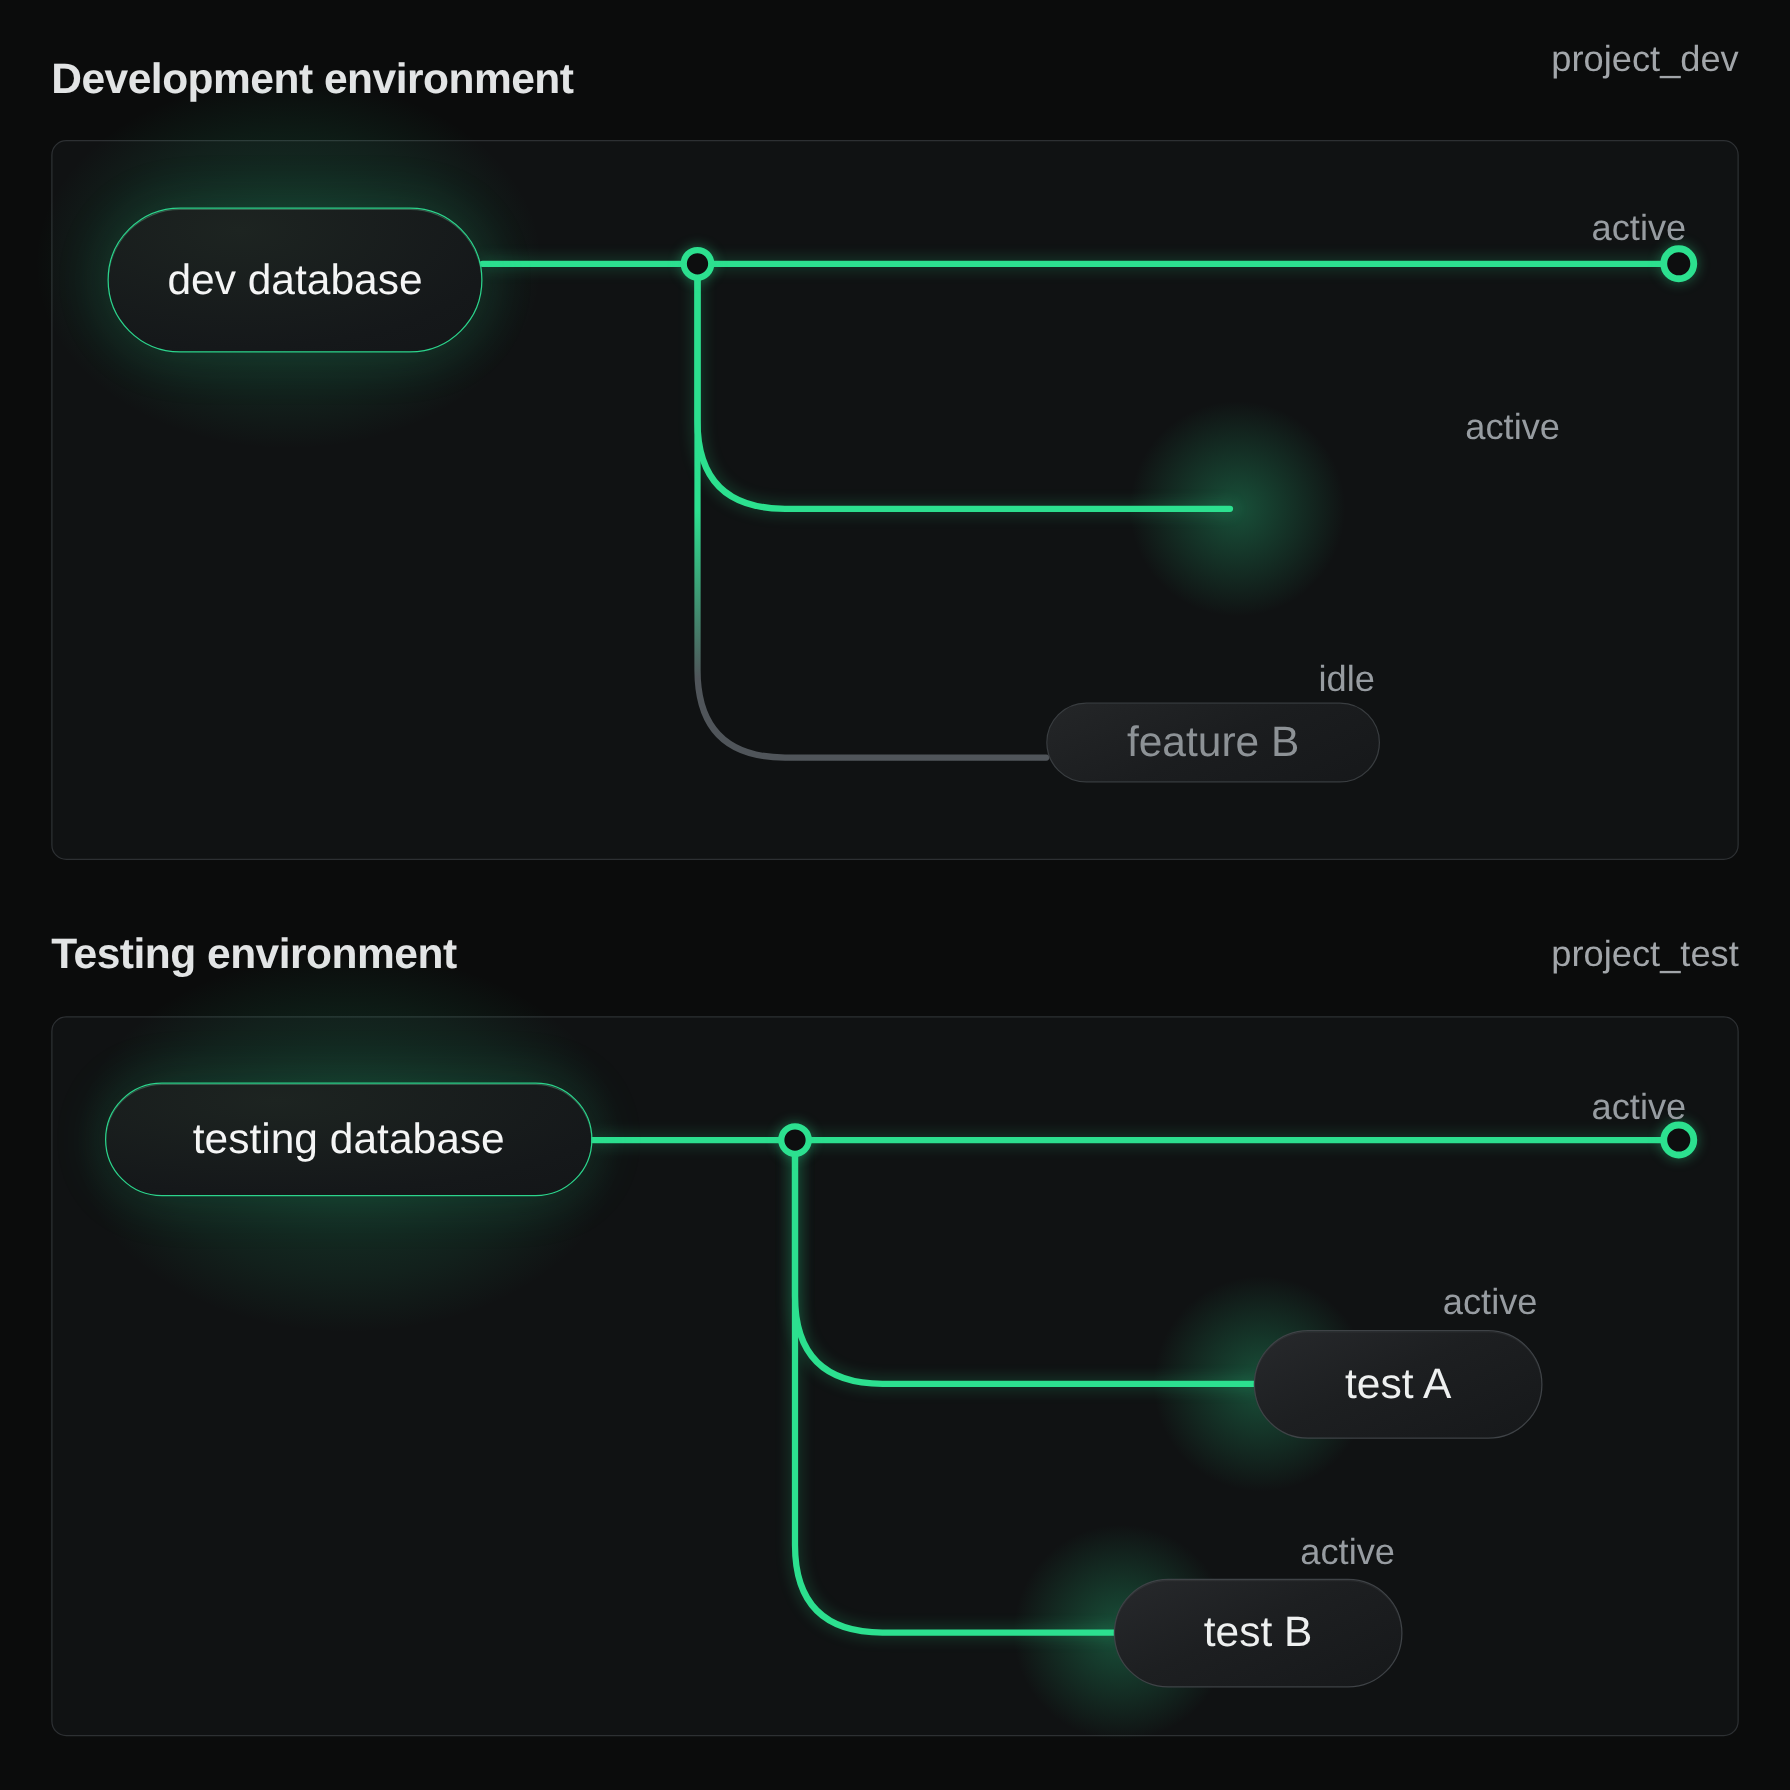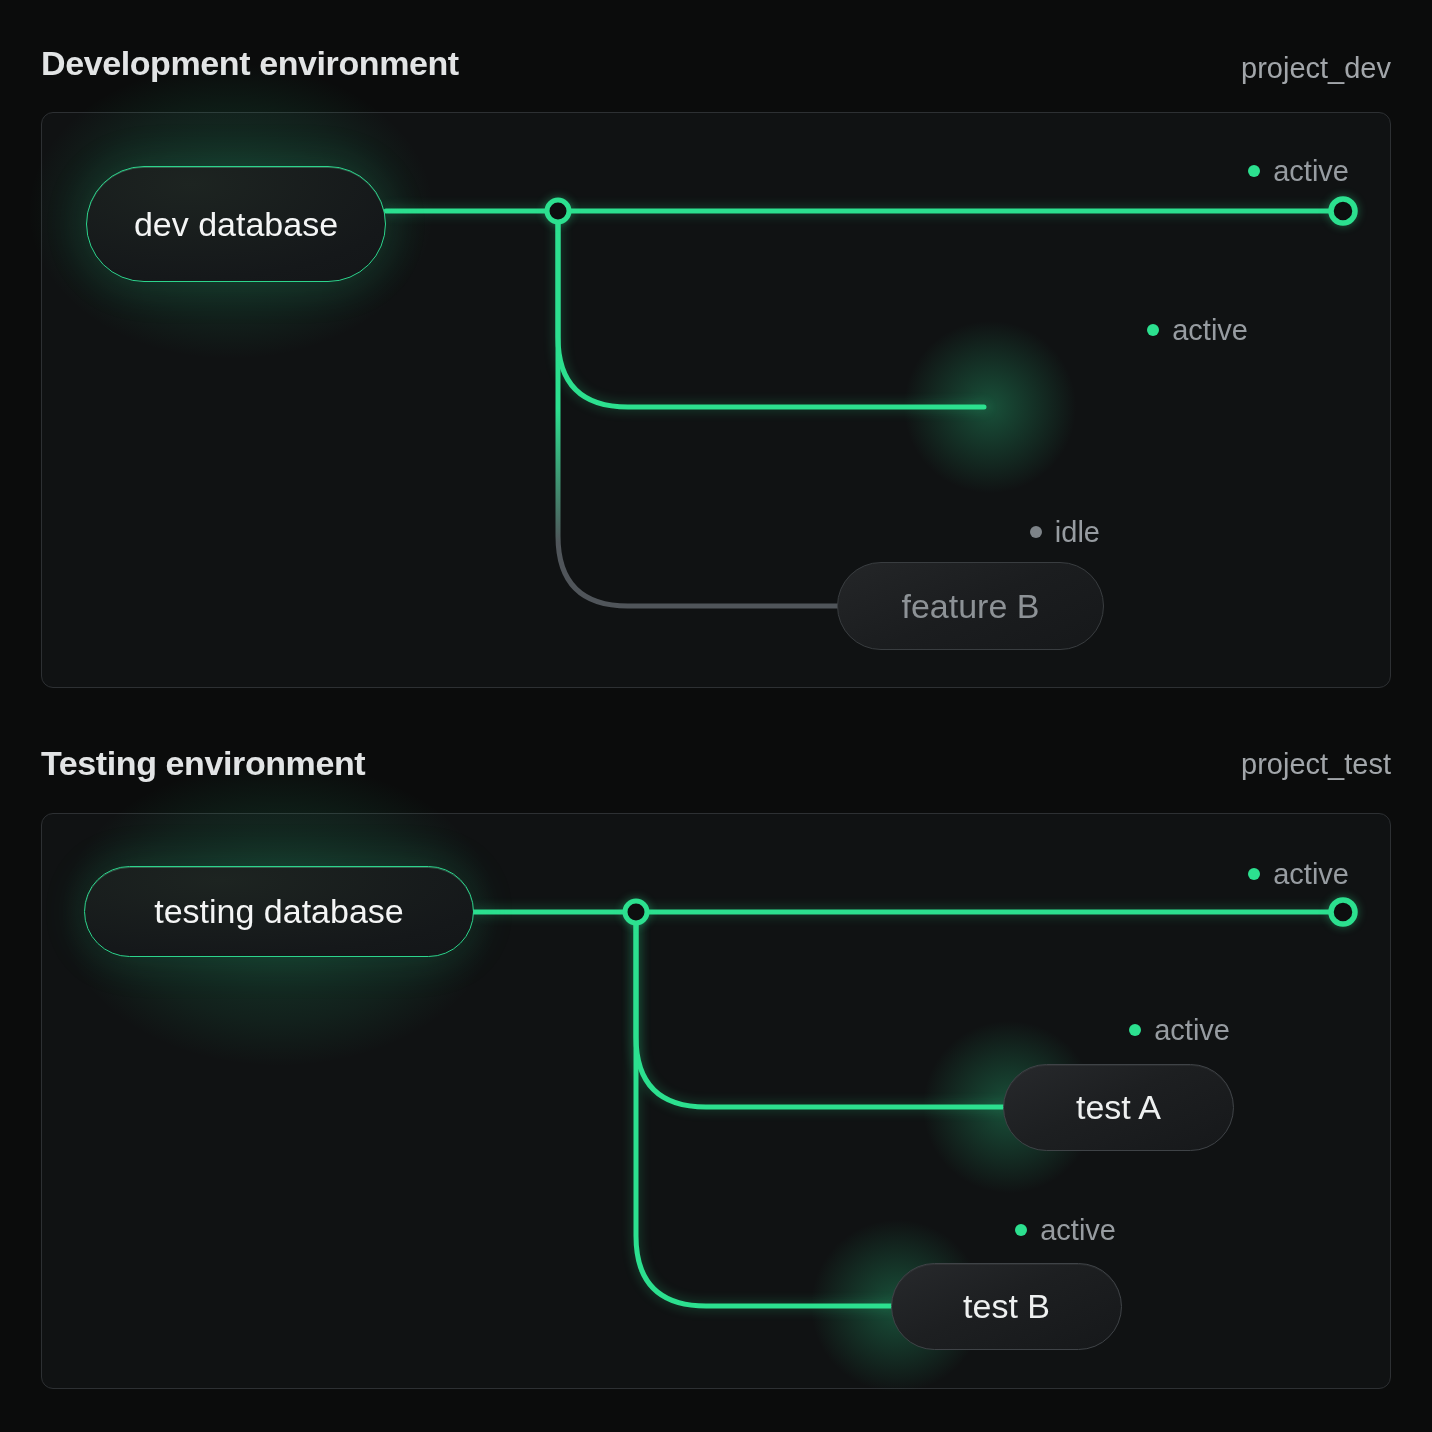--- a/index.html
+++ b/index.html
@@ -49,33 +49,33 @@
     color:#f4f5f5;
   }
   .pill.idle {
     border:1.5px solid #393d40; color:#8d9296;
     background:linear-gradient(155deg, #242628 0%, #1b1d1f 50%, #16181a 100%);
     box-shadow:none;
   }
 
   .status {
     position:absolute; display:flex; align-items:center; gap:13px;
-    height:34px; z-index:4; font-size:29px; color:#979ca1;
+    height:34px; z-index:4; font-size:29px; color:#979ca1;flex-direction:column;
   }
   .dot { width:12px; height:12px; border-radius:50%; }
   .dot.active { background:#2ce08f; }
   .dot.idle { background:#7d8388; }
 </style>
 </head>
 <body>
 
 <div class="canvas">
 
   <div class="section-title" style="top:44px;">Development environment</div>
-  <div class="project-label" style="top:52px;">project_dev</div>
+  <div class="project-label" style="top:32px;">project_dev</div>
 
   <div class="panel" style="top:112px;">
 
     <div class="glow root-glow" style="left:-71px; top:-92px; width:520px; height:380px;"></div>
     <div class="glow tap-glow" style="left:833px; top:179px;"></div>
 
     <svg class="wires" width="1348" height="574" viewBox="0 0 1348 574">
       <defs>
         <linearGradient id="fadeDev" x1="0" y1="98" x2="0" y2="493" gradientUnits="userSpaceOnUse">
           <stop offset="0" stop-color="#2ce08f"></stop>
@@ -89,21 +89,21 @@
       <path class="wire green" d="M 516 98 L 516 224 Q 516 294 586 294 L 942 294"></path>
       <circle class="node" cx="516" cy="98" r="11"></circle>
       <circle class="node end" cx="1301" cy="98" r="12"></circle>
     </svg>
 
     <div class="pill root" style="left:44px; top:53px; width:300px; height:116px;">
       <span>dev database</span>
     </div>
 
 
-    <div class="pill idle" style="left:795px; top:449px; width:267px; height:88px;">
+    <div class="pill idle" style="left:795px; top:449px; width:267px; height:64px;">
       <span>feature B</span>
     </div>
 
     <div class="status" style="top:41px; right:41px;">
       <span class="dot active"></span>
       <span>active</span>
     </div>
     <div class="status" style="top:200px; right:142px;">
       <span class="dot active"></span>
       <span>active</span>

